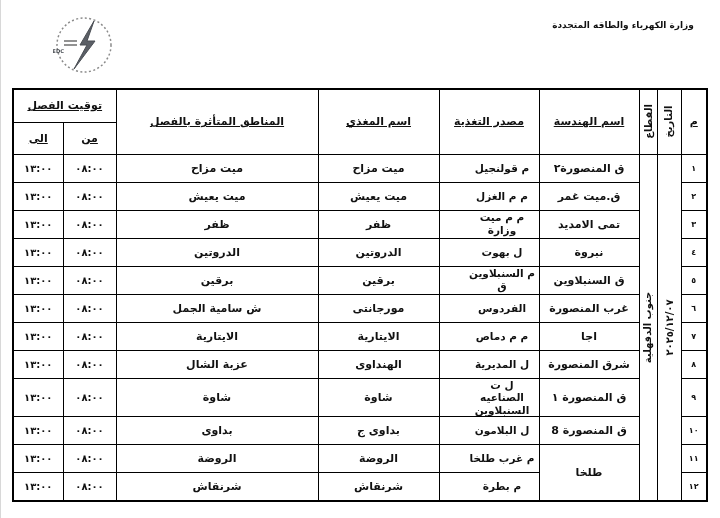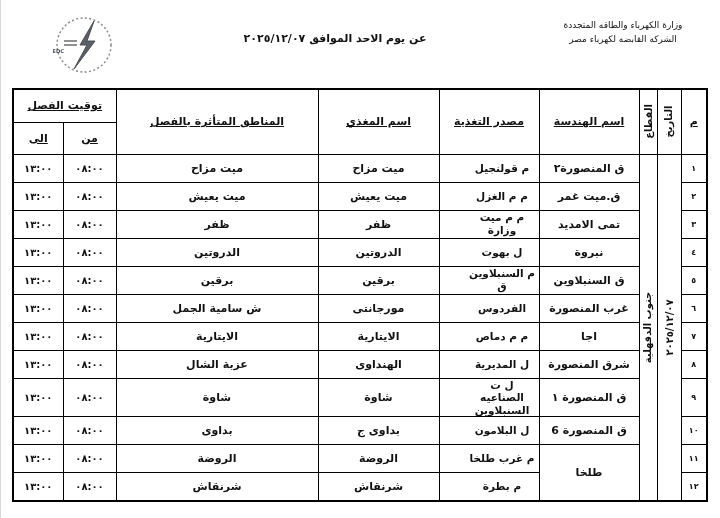--- a/index.html
+++ b/index.html
@@ -5,21 +5,21 @@
   html,body { margin:0; padding:0; }
   body {
     width:720px; height:518px; background:#ffffff; position:relative;
     font-family:"DejaVu Sans", sans-serif; color:#111; overflow:hidden;
   }
   .page { position:absolute; inset:0; background:#fff; border-left:1px solid #d8d8d8; }
 
   
   .ministry {
     position:absolute; top:18px; right:12px; width:170px;
-    text-align:center; font-size:9px; font-weight:normal; line-height:1.6;
+    text-align:center; font-size:9px; font-weight:bold; line-height:1.6;
   }
   .doc-title {
     position:absolute; top:30px; right:220px; width:330px;
     text-align:center; font-size:11px; font-weight:bold; line-height:1.7;
   }
   .logo-box { position:absolute; top:14px; left:52px; width:62px; height:62px; }
 
   
   .sched { position:absolute; top:88px; right:12px; border-collapse:collapse; table-layout:fixed; }
   .sched th, .sched td {
@@ -41,25 +41,23 @@
   td.areas { font-size:11px; }
   td.src   { font-size:10.5px; line-height:1.2;padding-left:28px; }
 </style>
 </head>
 <body>
 
 <div class="page">
 
   <div class="ministry">
     <div>وزارة الكهرباء والطاقه المتجددة</div>
-    <div>الشركه القابضه لكهرباء مصر</div>
   </div>
 
   <div class="doc-title">
-    <div>عن يوم الاحد الموافق ٢٠٢٥/١٢/٠٧</div>
   </div>
 
   <div class="logo-box">
     <svg width="62" height="62" viewBox="0 0 62 62">
       <circle cx="31" cy="31" r="27" fill="none" stroke="#8a8a8a" stroke-width="1.5" stroke-dasharray="2 2.4"></circle>
       <path d="M41 7 L27 31 L34 31 L21 55 L42 27 L34 27 Z" fill="#5b5f66" stroke="#4a4e54" stroke-width="1"></path>
       <line x1="11" y1="27" x2="24" y2="27" stroke="#777" stroke-width="1.6"></line>
       <line x1="11" y1="31" x2="24" y2="31" stroke="#777" stroke-width="1.6"></line>
       <text x="11" y="39" font-size="5.2" font-weight="bold" fill="#4a4e54" font-family="DejaVu Sans, sans-serif">NDEDC</text>
     </svg>
@@ -188,21 +186,21 @@
           <td class="num">٩</td>
           <td>ق المنصورة ١</td>
           <td class="src">ل ت الصناعيه السنبلاوين</td>
           <td>شاوة</td>
           <td class="areas">شاوة</td>
           <td class="time">٠٨:٠٠</td>
           <td class="time">١٣:٠٠</td>
         </tr>
         <tr>
           <td class="num">١٠</td>
-          <td>ق المنصورة 6</td>
+          <td>ق المنصورة 8</td>
           <td class="src">ل البلامون</td>
           <td>بداوى ج</td>
           <td class="areas">بداوى</td>
           <td class="time">٠٨:٠٠</td>
           <td class="time">١٣:٠٠</td>
         </tr>
         <tr>
           <td class="num">١١</td>
           <td rowspan="2">طلخا</td>
           <td class="src">م غرب طلخا</td>

